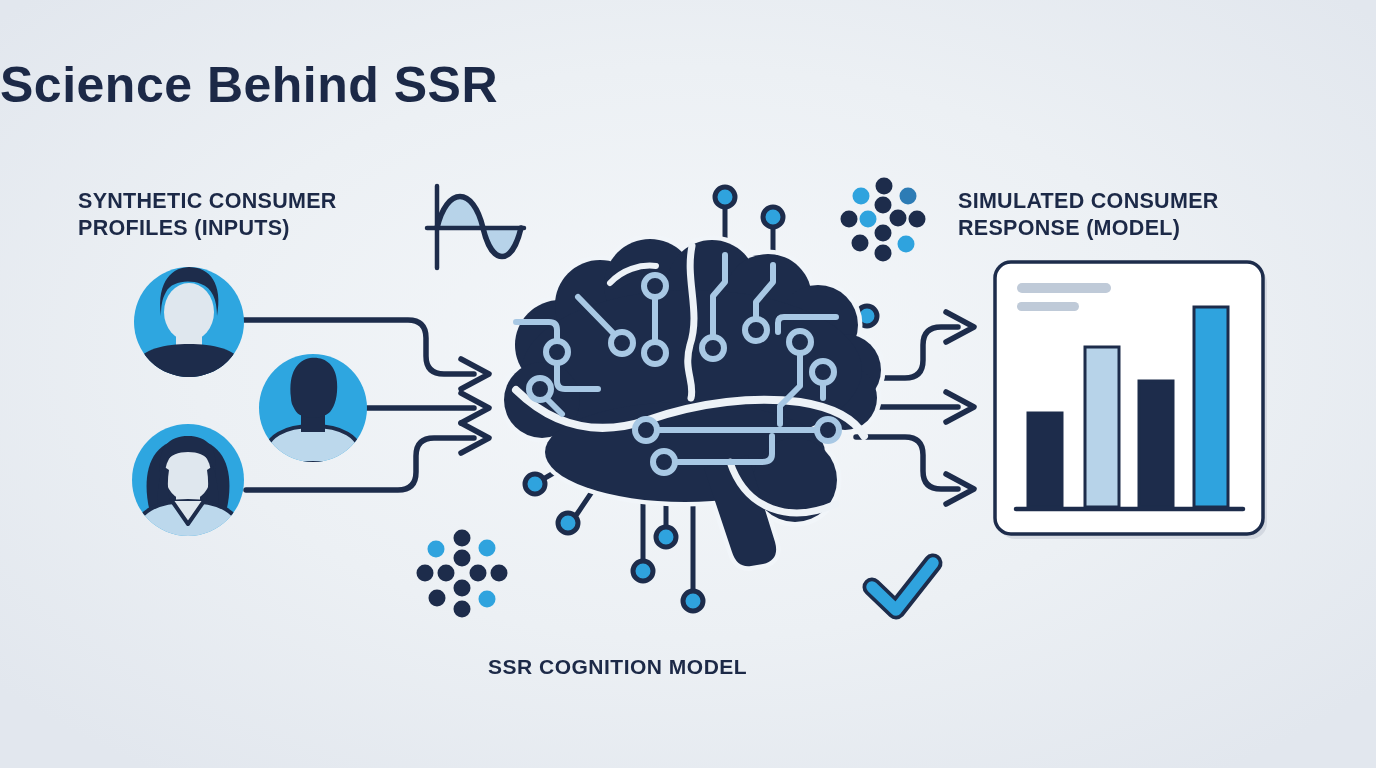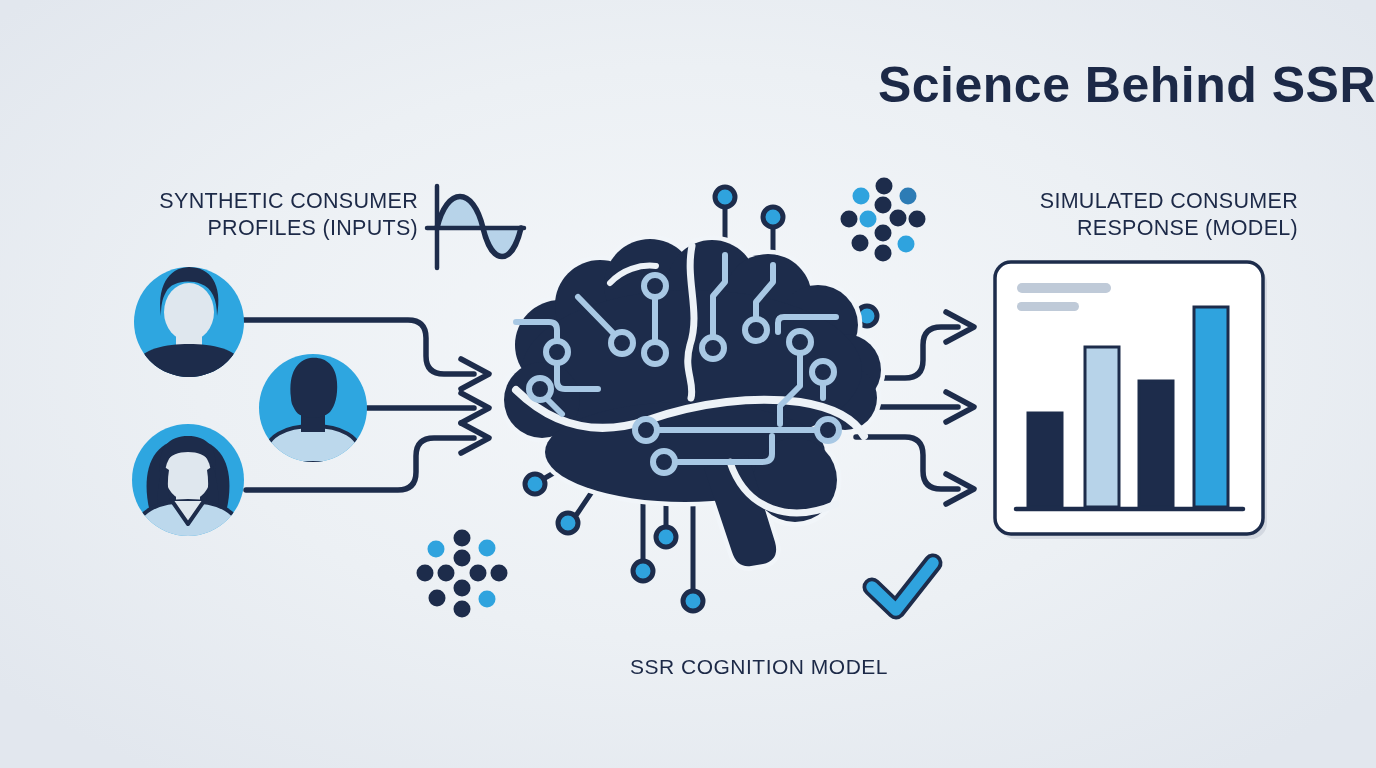--- a/index.html
+++ b/index.html
@@ -4,25 +4,25 @@
 <style>
   html,body{margin:0;padding:0;}
   body{
     width:1376px;height:768px;position:relative;overflow:hidden;
     background:radial-gradient(ellipse 900px 520px at 50% 46%, #f4f7fa 0%, #ecf0f4 55%, #e2e7ee 100%);
     font-family:"Liberation Sans", sans-serif;
     color:#1d2b49;
   }
   .layer{position:absolute;left:0;top:0;width:1376px;height:768px;}
   .title{
-    position:absolute;top:56px;left:0;width:100%;text-align:right;
+    position:absolute;top:56px;left:0;width:100%;text-align:left;
     font-size:50px;font-weight:bold;letter-spacing:.5px;color:#1c2947;
   }
   .col-label{
-    position:absolute;font-size:21.5px;font-weight:normal;text-align:right;
+    position:absolute;font-size:21.5px;font-weight:bold;text-align:left;
     line-height:1.24;letter-spacing:.3px;white-space:pre-line;color:#1c2947;
   }
   .label-inputs{left:78px;top:188px;width:340px;}
   .label-outputs{left:958px;top:188px;width:340px;}
   .label-model{left:488px;top:654px;width:400px;font-size:21px;letter-spacing:.5px;}
   svg{display:block;}
 </style>
 </head>
 <body>
 

